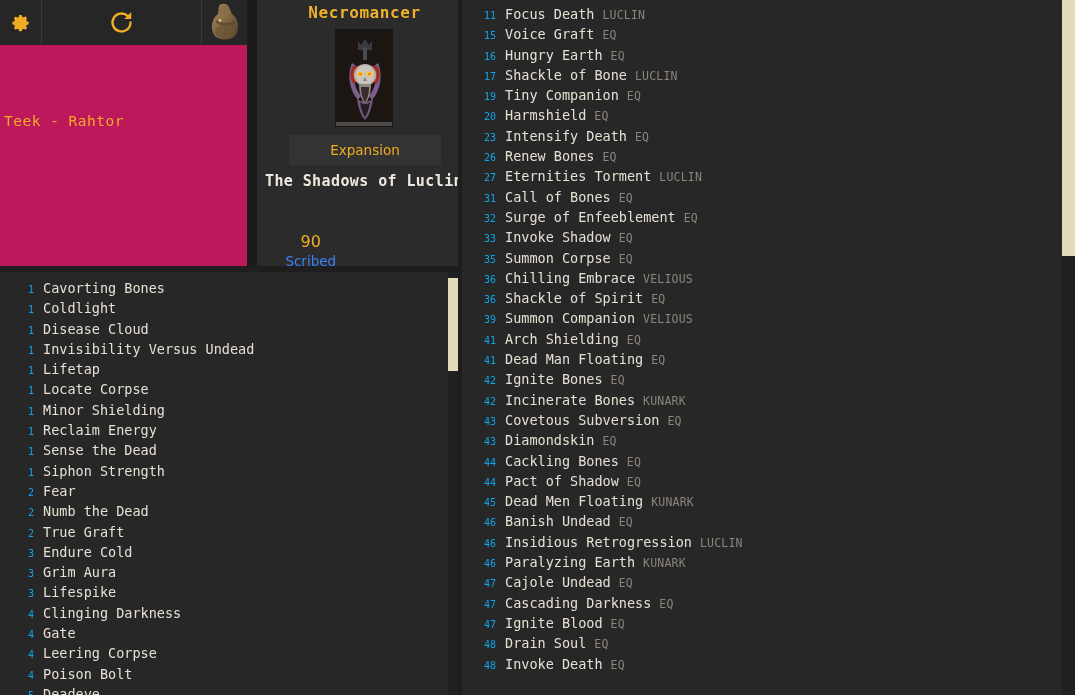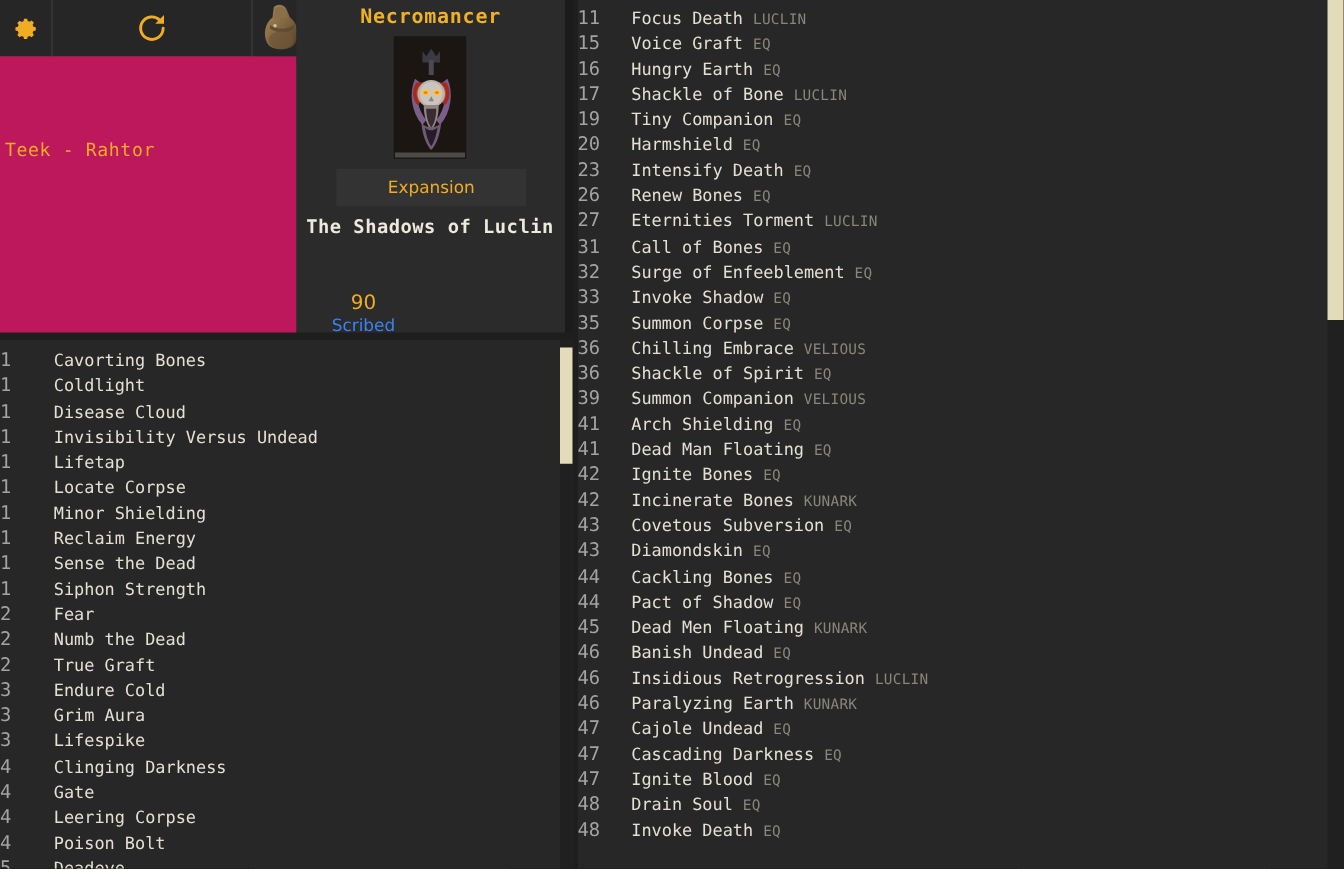--- a/index.html
+++ b/index.html
@@ -65,21 +65,21 @@
     top: 113px;
     font-size: 14.5px;
     letter-spacing: 0.5px;
     color: #f0ad23;
     white-space: nowrap;
   }
 
   
   .class-panel {
     position: absolute;
-    left: 237px; top: 0;
+    left: 257px; top: 0;
     width: 215px;
     height: 271px;
     background: #2b2b2b;
     overflow: hidden;
     text-decoration: underline;
   }
   .class-title {
     position: absolute;
     left: 0; top: 3px;
     width: 215px;
@@ -188,22 +188,23 @@
   .row {
     display: flex;
     align-items: baseline;
     height: 20.3px;
     line-height: 20.3px;
     white-space: nowrap;
     cursor: pointer;
   }
   .row .lvl {
     width: 34px;
-    font-size: 15px;
-    color: #a3a3a3;
+    text-align: right;
+    font-size: 10px;
+    color: #0ea5e9;
     flex: 0 0 34px;
   }
   .row .nm {
     margin-left: 9px;
     font-size: 13.5px;
     color: #e6e0d4;
     text-align: right;
   }
   .row .exp {
     margin-left: 8px;

